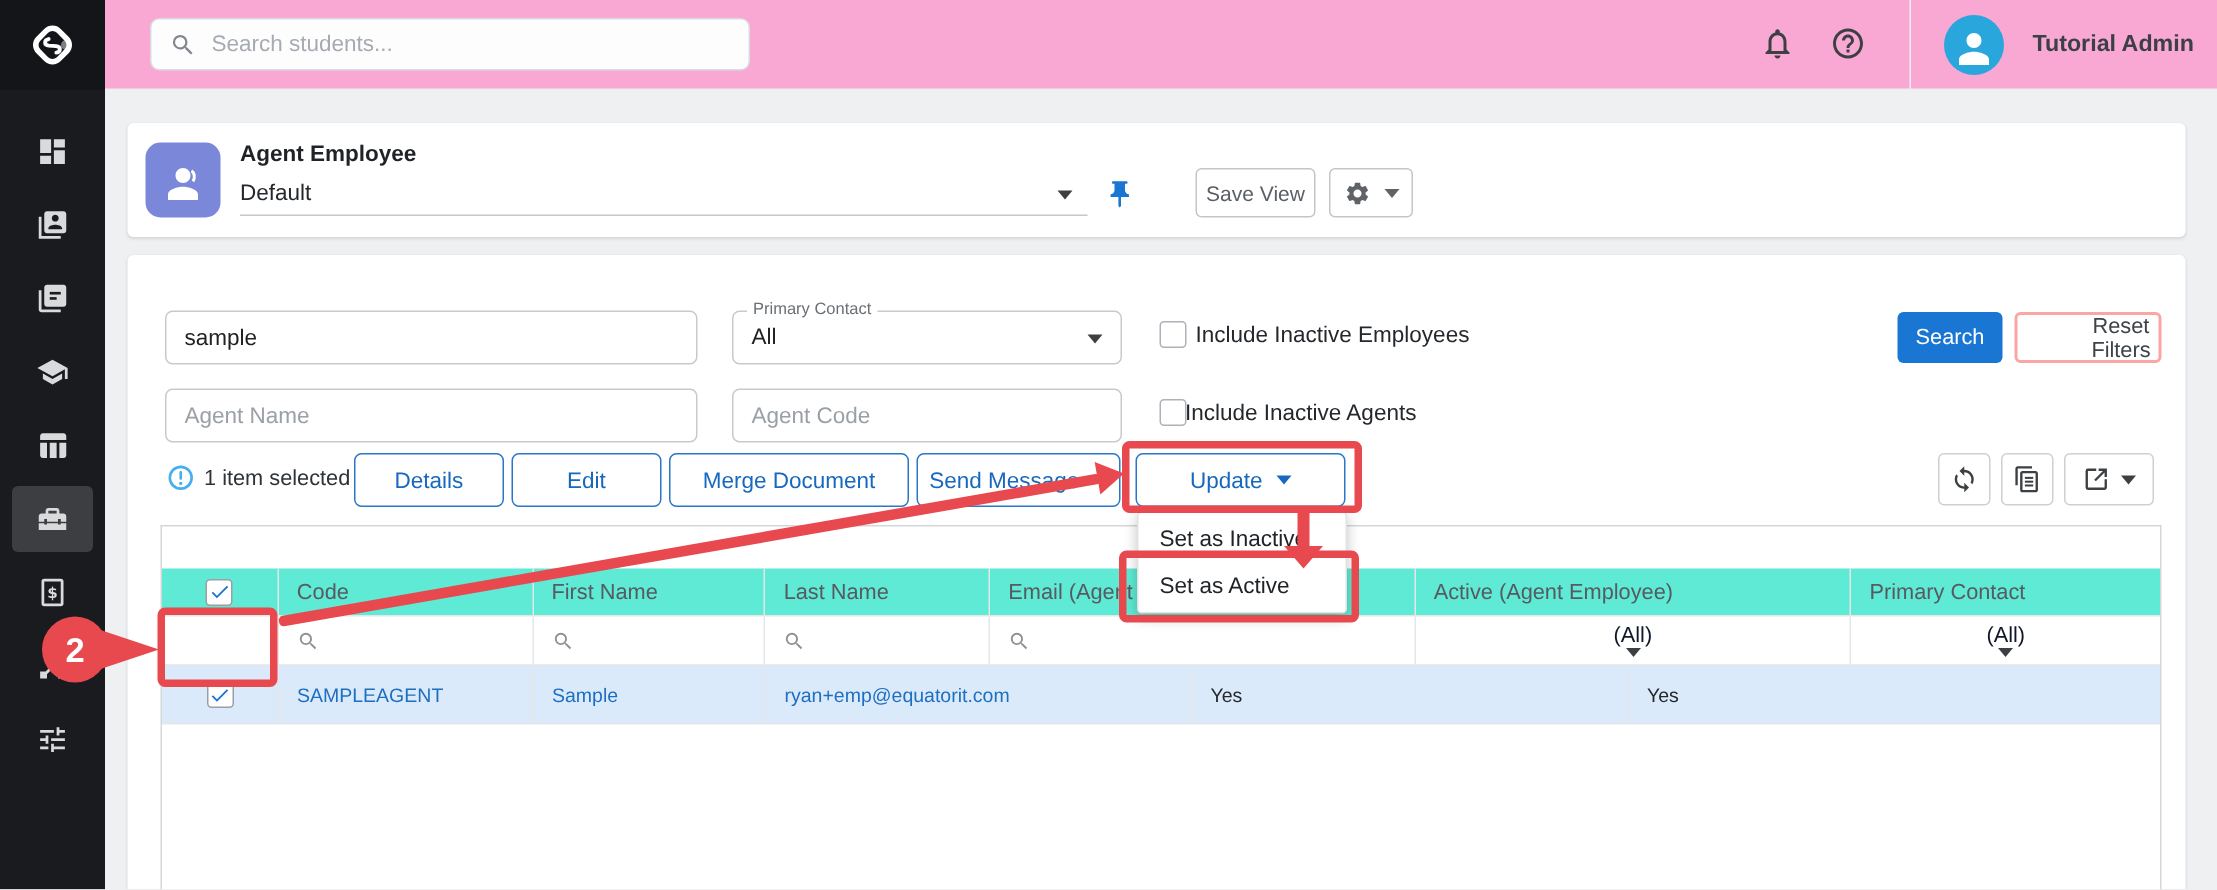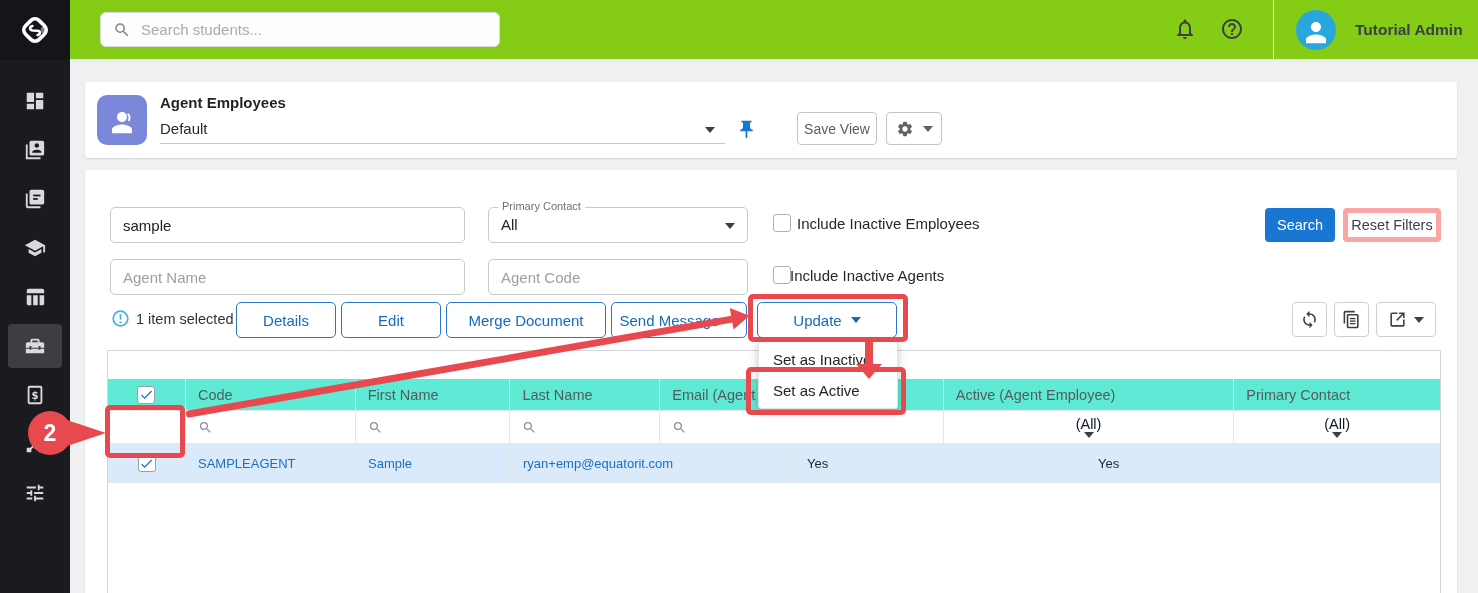--- a/index.html
+++ b/index.html
@@ -10,21 +10,21 @@
   
   .sidebar { position:absolute; left:0; top:0; width:70px; height:593px; background:#1a1b1e; z-index:40; }
   .logo { height:60px; display:flex; align-items:center; justify-content:center; background:#141518; cursor:pointer; }
   .nav { position:absolute; top:76px; left:0; width:70px; }
   .side-item { width:70px; height:49px; display:flex; align-items:center; justify-content:center; cursor:pointer; }
   .side-item .ibg { width:54px; height:44px; border-radius:4px; display:flex; align-items:center; justify-content:center; }
   .side-item.active .ibg { background:#3d3e41; }
   .side-item svg { width:22px; height:22px; fill:#d9dadc; }
 
   
-  .topbar { position:absolute; left:70px; top:0; width:1408px; height:60px; background:#84cc16; border-bottom:1px solid #eceef0; z-index:10; }
+  .topbar { position:absolute; left:70px; top:0; width:1408px; height:60px; background:#f9a8d4; border-bottom:1px solid #eceef0; z-index:10; }
   .searchbox { position:absolute; left:30px; top:12px; width:400px; height:35px; border:1px solid #d9dbde; border-radius:6px;
                background:#fdfdfe; display:flex; align-items:center; padding:0 12px; }
   .searchbox svg { width:18px; height:18px; fill:#80868e; flex:none; }
   .searchbox input { border:none; outline:none; background:transparent; margin-left:10px; font-size:15px; color:#333; width:100%; font-family:inherit; }
   .searchbox input::placeholder { color:#a6abb2; }
   .tb-icon { position:absolute; top:17px; width:26px; height:26px; background:none; border:none; cursor:pointer; }
   .tb-icon svg { width:24px; height:24px; fill:#3c4043; }
   .tb-divider { position:absolute; left:1203px; top:0; width:1px; height:60px; background:#eceef0; }
   .avatar { position:absolute; left:1226px; top:10px; width:40px; height:40px; border-radius:50%; background:#29a7dd;
             display:flex; align-items:center; justify-content:center; overflow:hidden; cursor:pointer; }
@@ -59,22 +59,22 @@
                 color:#222; font-family:inherit; outline:none; background:#fff; }
   .text-input::placeholder { color:#9aa0a6; }
   .select-box { position:absolute; left:403px; top:37px; width:260px; height:36px; border:1px solid #c7cacd; border-radius:5px; cursor:pointer; background:#fff; }
   .float-label { position:absolute; top:-8px; left:9px; background:#fff; padding:0 4px; font-size:11px; color:#6b7075; }
   .select-val { position:absolute; left:12px; top:8px; font-size:15px; color:#222; }
   .select-box .caret { position:absolute; right:12px; top:15px; }
   .checkbox { position:absolute; width:18px; height:18px; border:1px solid #aeb2b8; border-radius:3px; background:#fff; cursor:pointer; }
   .cb-label { position:absolute; font-size:15px; color:#24282c; }
   .btn-search { position:absolute; left:1180px; top:38px; width:70px; height:34px; background:#1976d2; color:#fff; border:none;
                 border-radius:4px; font-size:14.5px; font-family:inherit; cursor:pointer; }
-  .btn-reset { position:absolute; left:1258px; top:38px; width:98px; height:34px; background:#fff; border:5px solid #fca5a5;
-               color:#3e4348; border-radius:4px; font-size:14.5px; font-family:inherit; cursor:pointer; }
+  .btn-reset { position:absolute; left:1258px; top:38px; width:98px; height:34px; background:#fff; border:2px solid #fca5a5;
+               color:#3e4348; border-radius:4px; font-size:14.5px; font-family:inherit; cursor:pointer;padding-left:44px; }
 
   .sel-info { position:absolute; left:26px; top:139px; width:19px; height:19px; }
   .sel-text { position:absolute; left:51px; top:141px; font-size:14.5px; color:#2e3338; }
   .action-btn { position:absolute; top:132px; height:36px; background:#fff; border:1px solid #2a77c9; border-radius:5px;
                 color:#1669be; font-size:15px; font-family:inherit; display:flex; align-items:center; justify-content:center;
                 gap:9px; cursor:pointer; }
   .action-btn .caret { border-top-color:#1669be; }
   .tool-icon-btn { position:absolute; top:132px; height:35px; border:1px solid #ccd0d4; border-radius:4px; background:#fff;
                    display:flex; align-items:center; justify-content:center; gap:7px; cursor:pointer; }
   .tool-icon-btn svg { width:19px; height:19px; fill:#3c4043; }
@@ -233,21 +233,21 @@
     <span class="user-name">Tutorial Admin</span>
   </header>
 
   <section class="header-card">
     <div class="hc-icon">
       <svg viewBox="0 0 24 24">
           <path d="M12 12c2.21 0 4-1.79 4-4s-1.79-4-4-4-4 1.79-4 4 1.79 4 4 4zm0 2c-2.67 0-8 1.34-8 4v3h16v-3c0-2.66-5.33-4-8-4z"></path>
           <path d="M16.5 5.5c1.5.8 2.2 3.6.8 5.6" fill="none" stroke="#fff" stroke-width="1.6"></path>
         </svg>
     </div>
-    <div class="hc-title">Agent Employees</div>
+    <div class="hc-title">Agent Employee</div>
     <div class="view-select">
       <span class="val">Default</span>
       <span class="caret"></span>
     </div>
     <button class="pin-btn">
       <svg viewBox="0 0 24 24">
           <path d="M16 9V4h1c.55 0 1-.45 1-1s-.45-1-1-1H7c-.55 0-1 .45-1 1s.45 1 1 1h1v5c0 1.66-1.34 3-3 3v2h5.97v7l1 1 1-1v-7H19v-2c-1.66 0-3-1.34-3-3z"></path>
         </svg>
     </button>
     <button class="save-view-btn">Save View</button>

